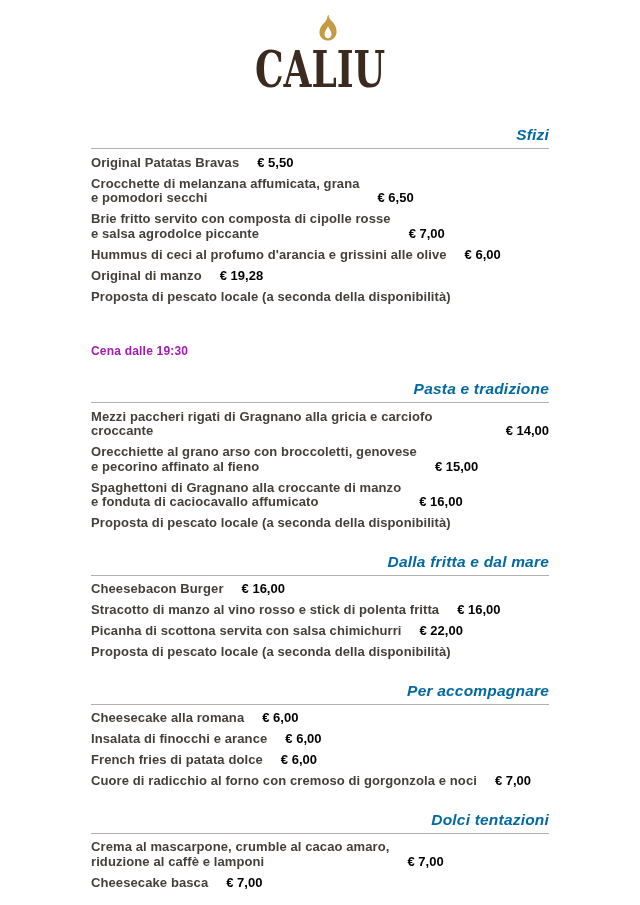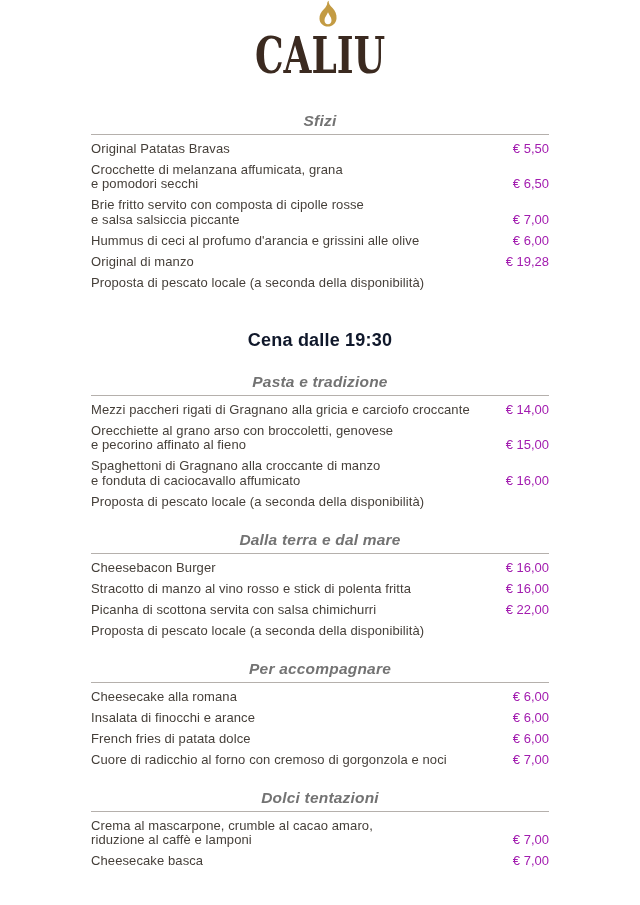--- a/index.html
+++ b/index.html
@@ -8,21 +8,21 @@
     background: #ffffff;
   }
   body {
     width: 640px;
     height: 905px;
     font-family: "Liberation Sans", sans-serif;
     -webkit-font-smoothing: antialiased;
   }
   .page {
     width: 458px;
-    margin: 0 auto;
+    margin: 14px auto;
   }
 
   
   .logo {
     position: relative;
     height: 90px;
     margin-bottom: 14px;
   }
   .flame {
     position: absolute;
@@ -44,61 +44,61 @@
     line-height: 1.2;
     letter-spacing: 0px;
     color: #3b2a20;
     transform: scaleX(0.72);
     transform-origin: 50% 50%;
   }
 
   
   .sec-title {
     margin: 22px 0 4px;
-    text-align: center;
+    text-align: right;
     font-style: italic;
     font-weight: 700;
     font-size: 15.5px;
     letter-spacing: 0.2px;
-    color: #737373;
+    color: #0369a1;
   }
   .rule {
     border-top: 1px solid #b5b0ac;
     height: 0;
     margin-bottom: 2px;
   }
 
   
   .banner {
     margin: 40px 0 4px;
-    text-align: center;
     font-weight: 700;
-    font-size: 18px;
+    font-size: 12px;
     letter-spacing: 0.2px;
-    color: #0f172a;
+    color: #a21caf;
   }
 
   
   .row {
     display: flex;
-    justify-content: space-between;
+    justify-content: flex-start;
     align-items: flex-end;
     margin: 6.5px 0;
+    font-weight: bold;
   }
   .row .name {
     font-size: 13px;
     line-height: 14.5px;
     color: #453f39;
     white-space: pre-line;
     letter-spacing: 0.1px;
   }
   .row .price {
     font-size: 13px;
     line-height: 14.5px;
-    color: #a21caf;
+    color: #000000;
     margin-left: 18px;
     white-space: nowrap;
   }
 </style>
 </head>
 <body>
 
 <div class="page">
 
   <div class="logo">
@@ -128,21 +128,21 @@
           <span class="name">Original Patatas Bravas</span>
           <span class="price">€ 5,50</span>
         </div>
         <div class="row">
           <span class="name">Crocchette di melanzana affumicata, grana
 e pomodori secchi</span>
           <span class="price">€ 6,50</span>
         </div>
         <div class="row">
           <span class="name">Brie fritto servito con composta di cipolle rosse
-e salsa salsiccia piccante</span>
+e salsa agrodolce piccante</span>
           <span class="price">€ 7,00</span>
         </div>
         <div class="row">
           <span class="name">Hummus di ceci al profumo d'arancia e grissini alle olive</span>
           <span class="price">€ 6,00</span>
         </div>
         <div class="row">
           <span class="name">Original di manzo</span>
           <span class="price">€ 19,28</span>
         </div>
@@ -168,21 +168,21 @@
           <span class="name">Spaghettoni di Gragnano alla croccante di manzo
 e fonduta di caciocavallo affumicato</span>
           <span class="price">€ 16,00</span>
         </div>
         <div class="row">
           <span class="name">Proposta di pescato locale (a seconda della disponibilità)</span>
           <span class="price"></span>
         </div>
       </section>
       <section>
-        <div class="sec-title">Dalla terra e dal mare</div>
+        <div class="sec-title">Dalla fritta e dal mare</div>
         <div class="rule"></div>
         <div class="row">
           <span class="name">Cheesebacon Burger</span>
           <span class="price">€ 16,00</span>
         </div>
         <div class="row">
           <span class="name">Stracotto di manzo al vino rosso e stick di polenta fritta</span>
           <span class="price">€ 16,00</span>
         </div>
         <div class="row">

